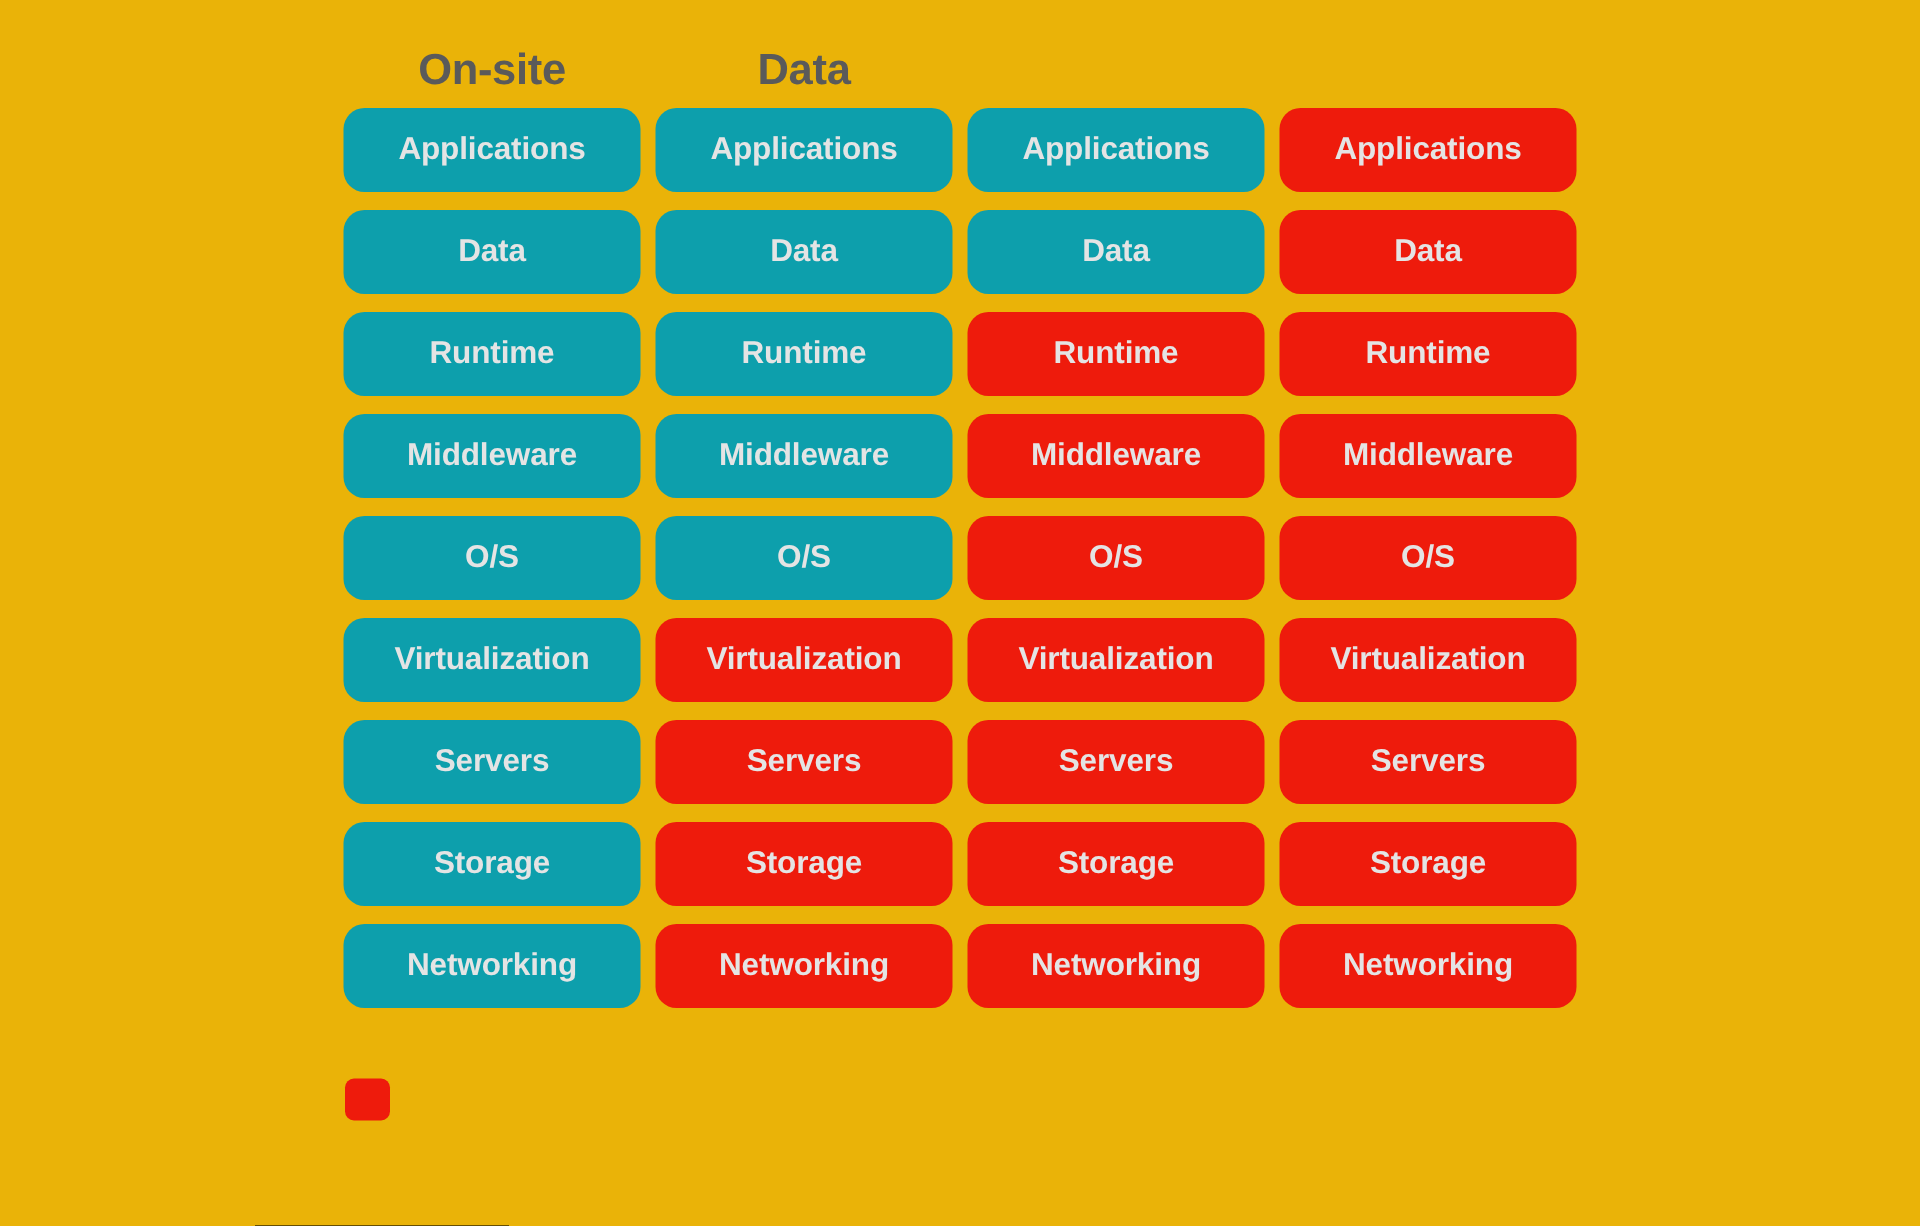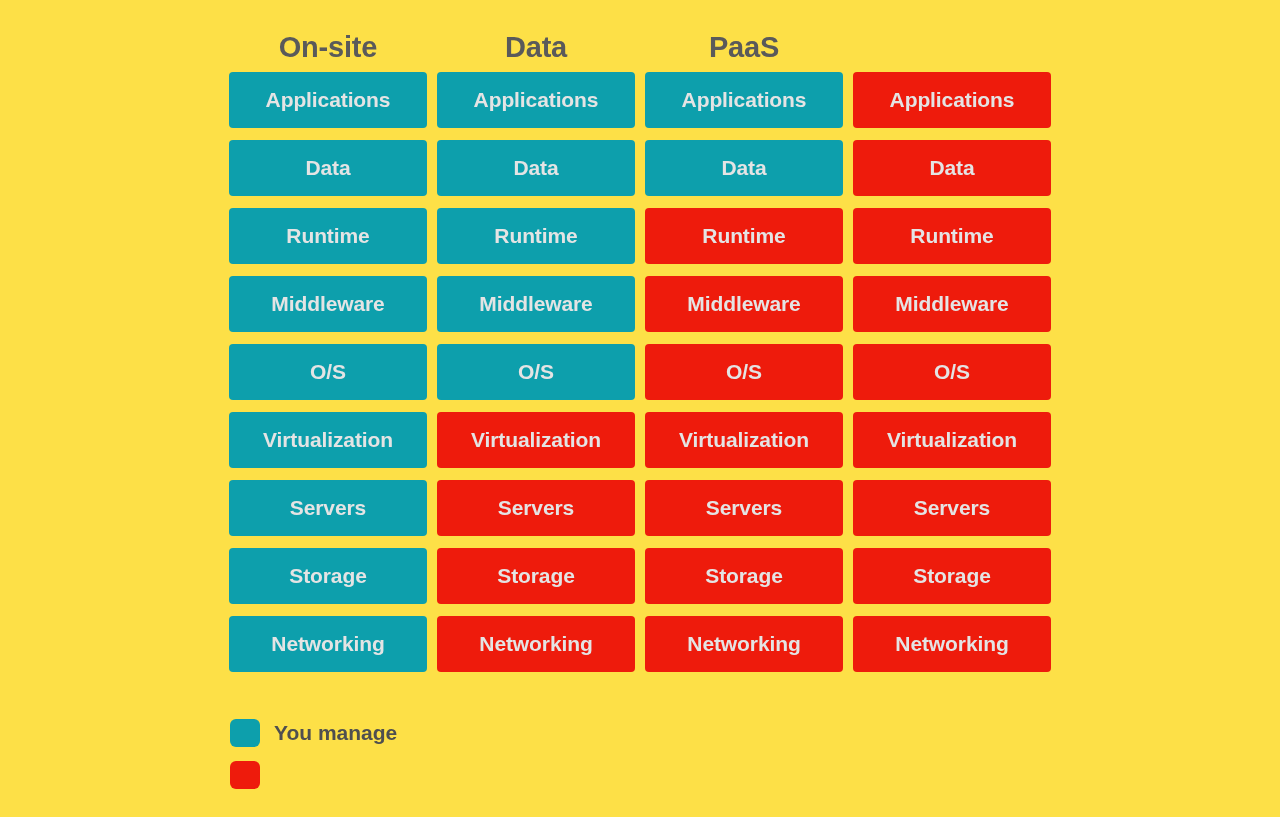--- a/index.html
+++ b/index.html
@@ -9,21 +9,21 @@
     height: 817px;
     background: #000000;
     font-family: "Liberation Sans", sans-serif;
     overflow: hidden;
   }
 
   #diagram {
     position: relative;
     width: 1280px;
     height: 817px;
-    background: #fde047;
+    background: #eab308;
   }
 
   
   .grid-wrap {
     position: absolute;
     left: 229px;
     top: 22px;
     width: 823px;
   }
 
@@ -47,21 +47,21 @@
 
   .layer-row {
     display: flex;
     gap: 10px;
     margin-bottom: 12px;
   }
 
   .cell {
     width: 198px;
     height: 56px;
-    border-radius: 4px;
+    border-radius: 14px;
     display: flex;
     align-items: center;
     justify-content: center;
     color: #e4e4e4;
     font-size: 21px;
     font-weight: bold;
     letter-spacing: -0.1px;
     white-space: nowrap;
   }
 
@@ -102,21 +102,20 @@
 </head>
 <body>
 
 <div id="diagram">
 
   <div class="grid-wrap">
 
     <div class="header-row">
       <div class="col-header">On-site</div>
       <div class="col-header">Data</div>
-      <div class="col-header">PaaS</div>
     </div>
 
     <div id="rows-host">
         <div class="layer-row">
           <div class="cell manage-you">Applications</div>
           <div class="cell manage-you">Applications</div>
           <div class="cell manage-you">Applications</div>
           <div class="cell manage-provider">Applications</div>
         </div>
         <div class="layer-row">
@@ -166,21 +165,17 @@
           <div class="cell manage-provider">Networking</div>
           <div class="cell manage-provider">Networking</div>
           <div class="cell manage-provider">Networking</div>
         </div>
       </div>
 
   </div>
 
   <div class="legend">
     <div class="legend-item">
-      <span class="legend-swatch manage-you"></span>
-      <span class="legend-label">You manage</span>
-    </div>
-    <div class="legend-item">
       <span class="legend-swatch manage-provider"></span>
     </div>
   </div>
 
 </div>
 
 </body></html>

